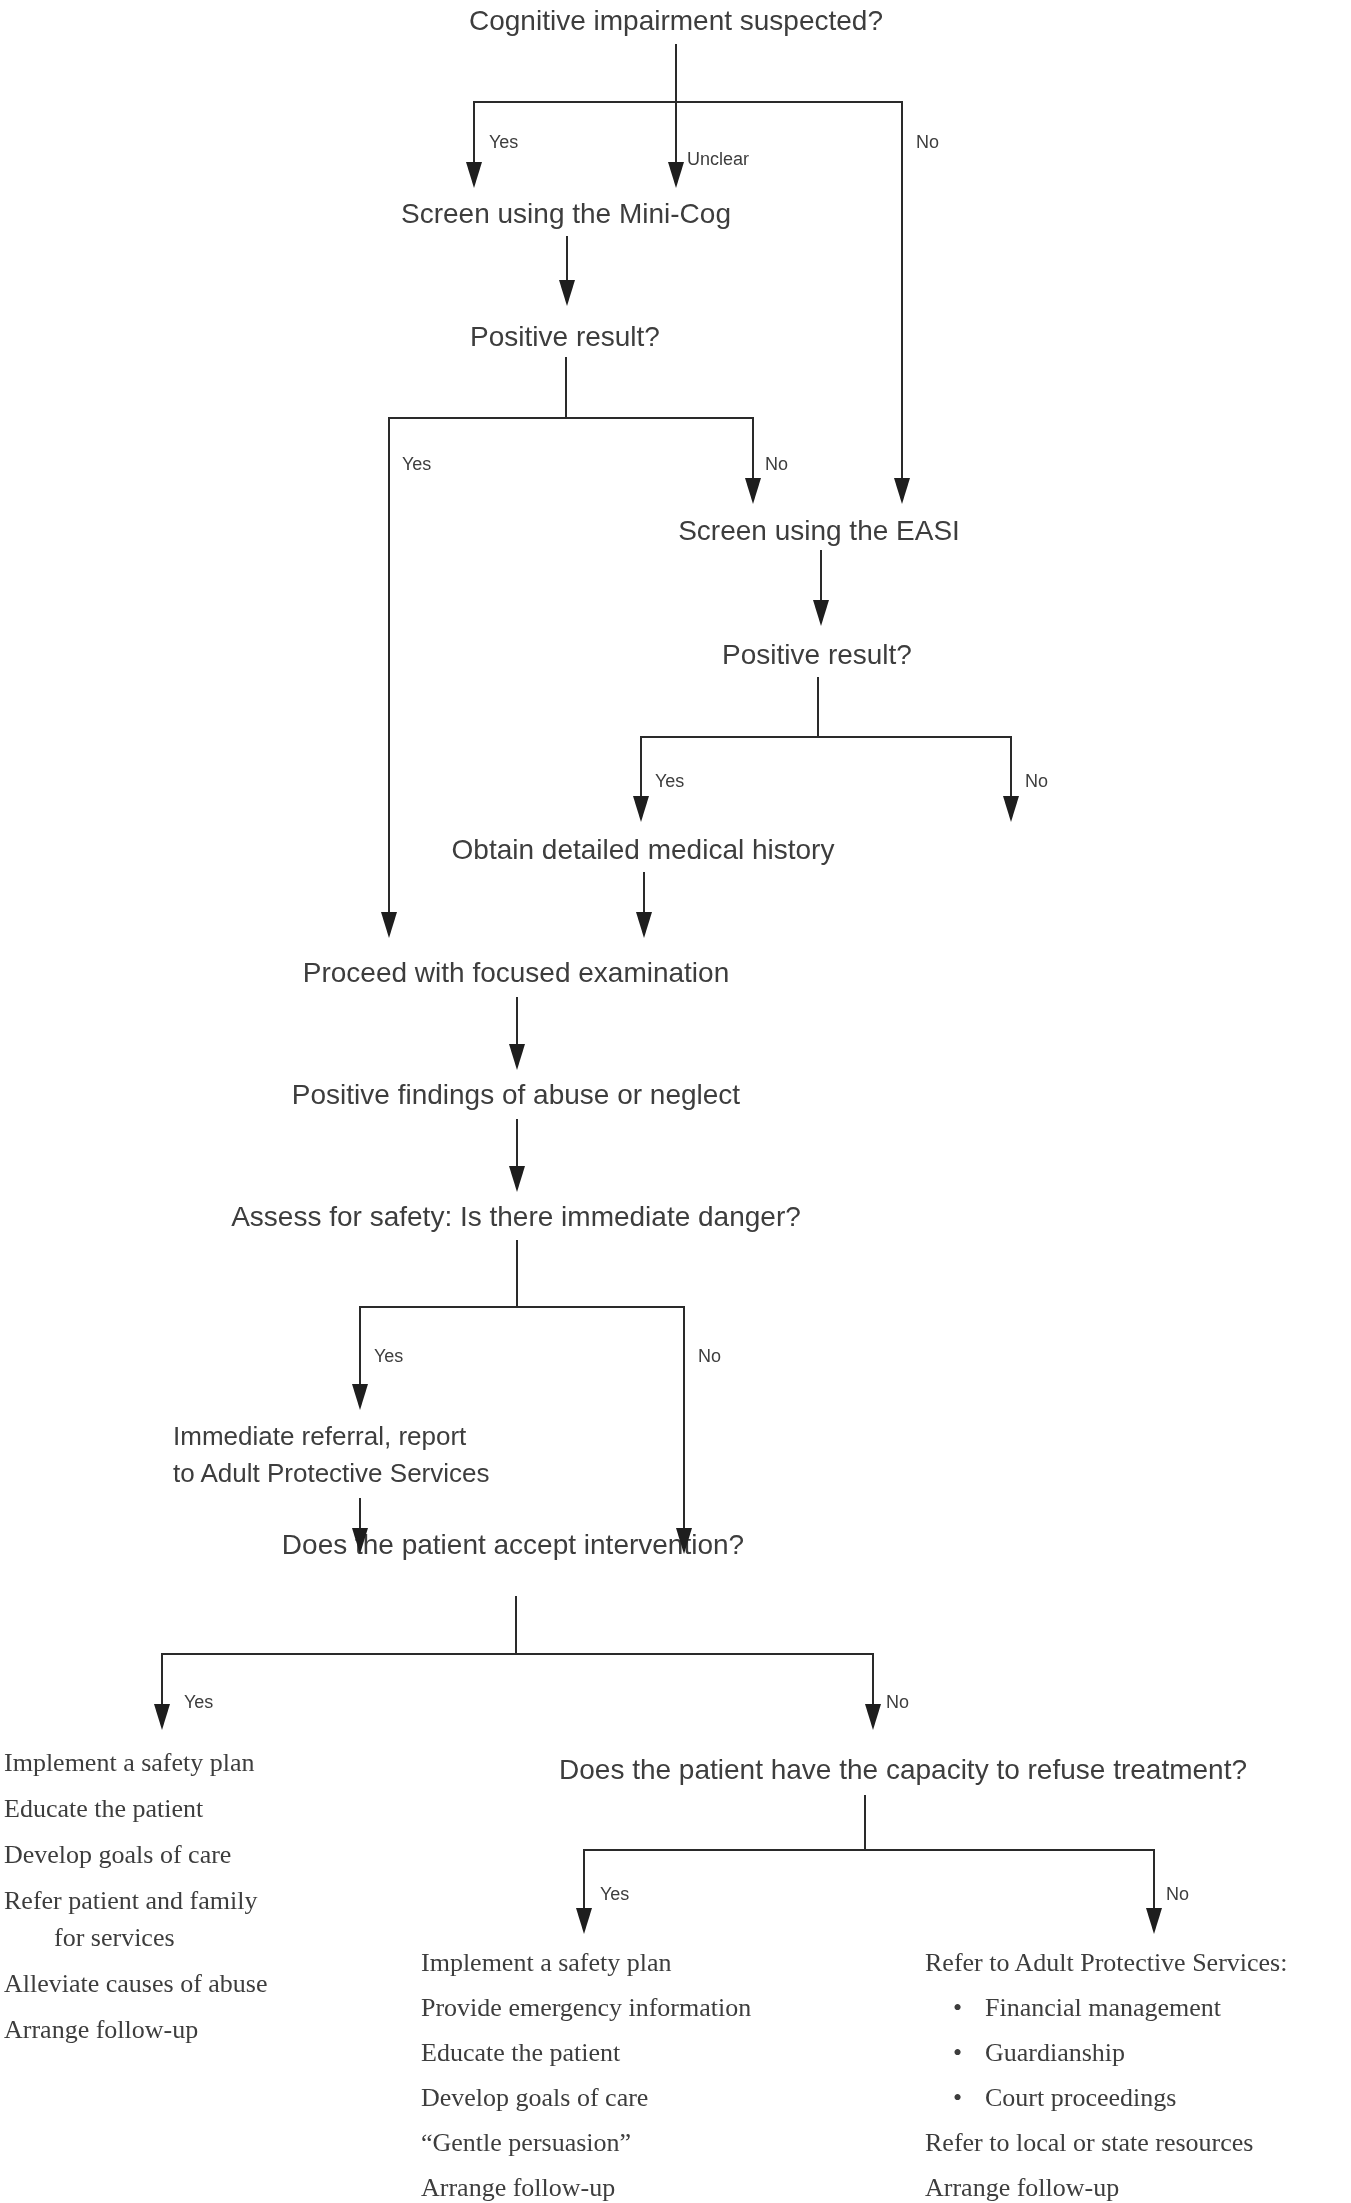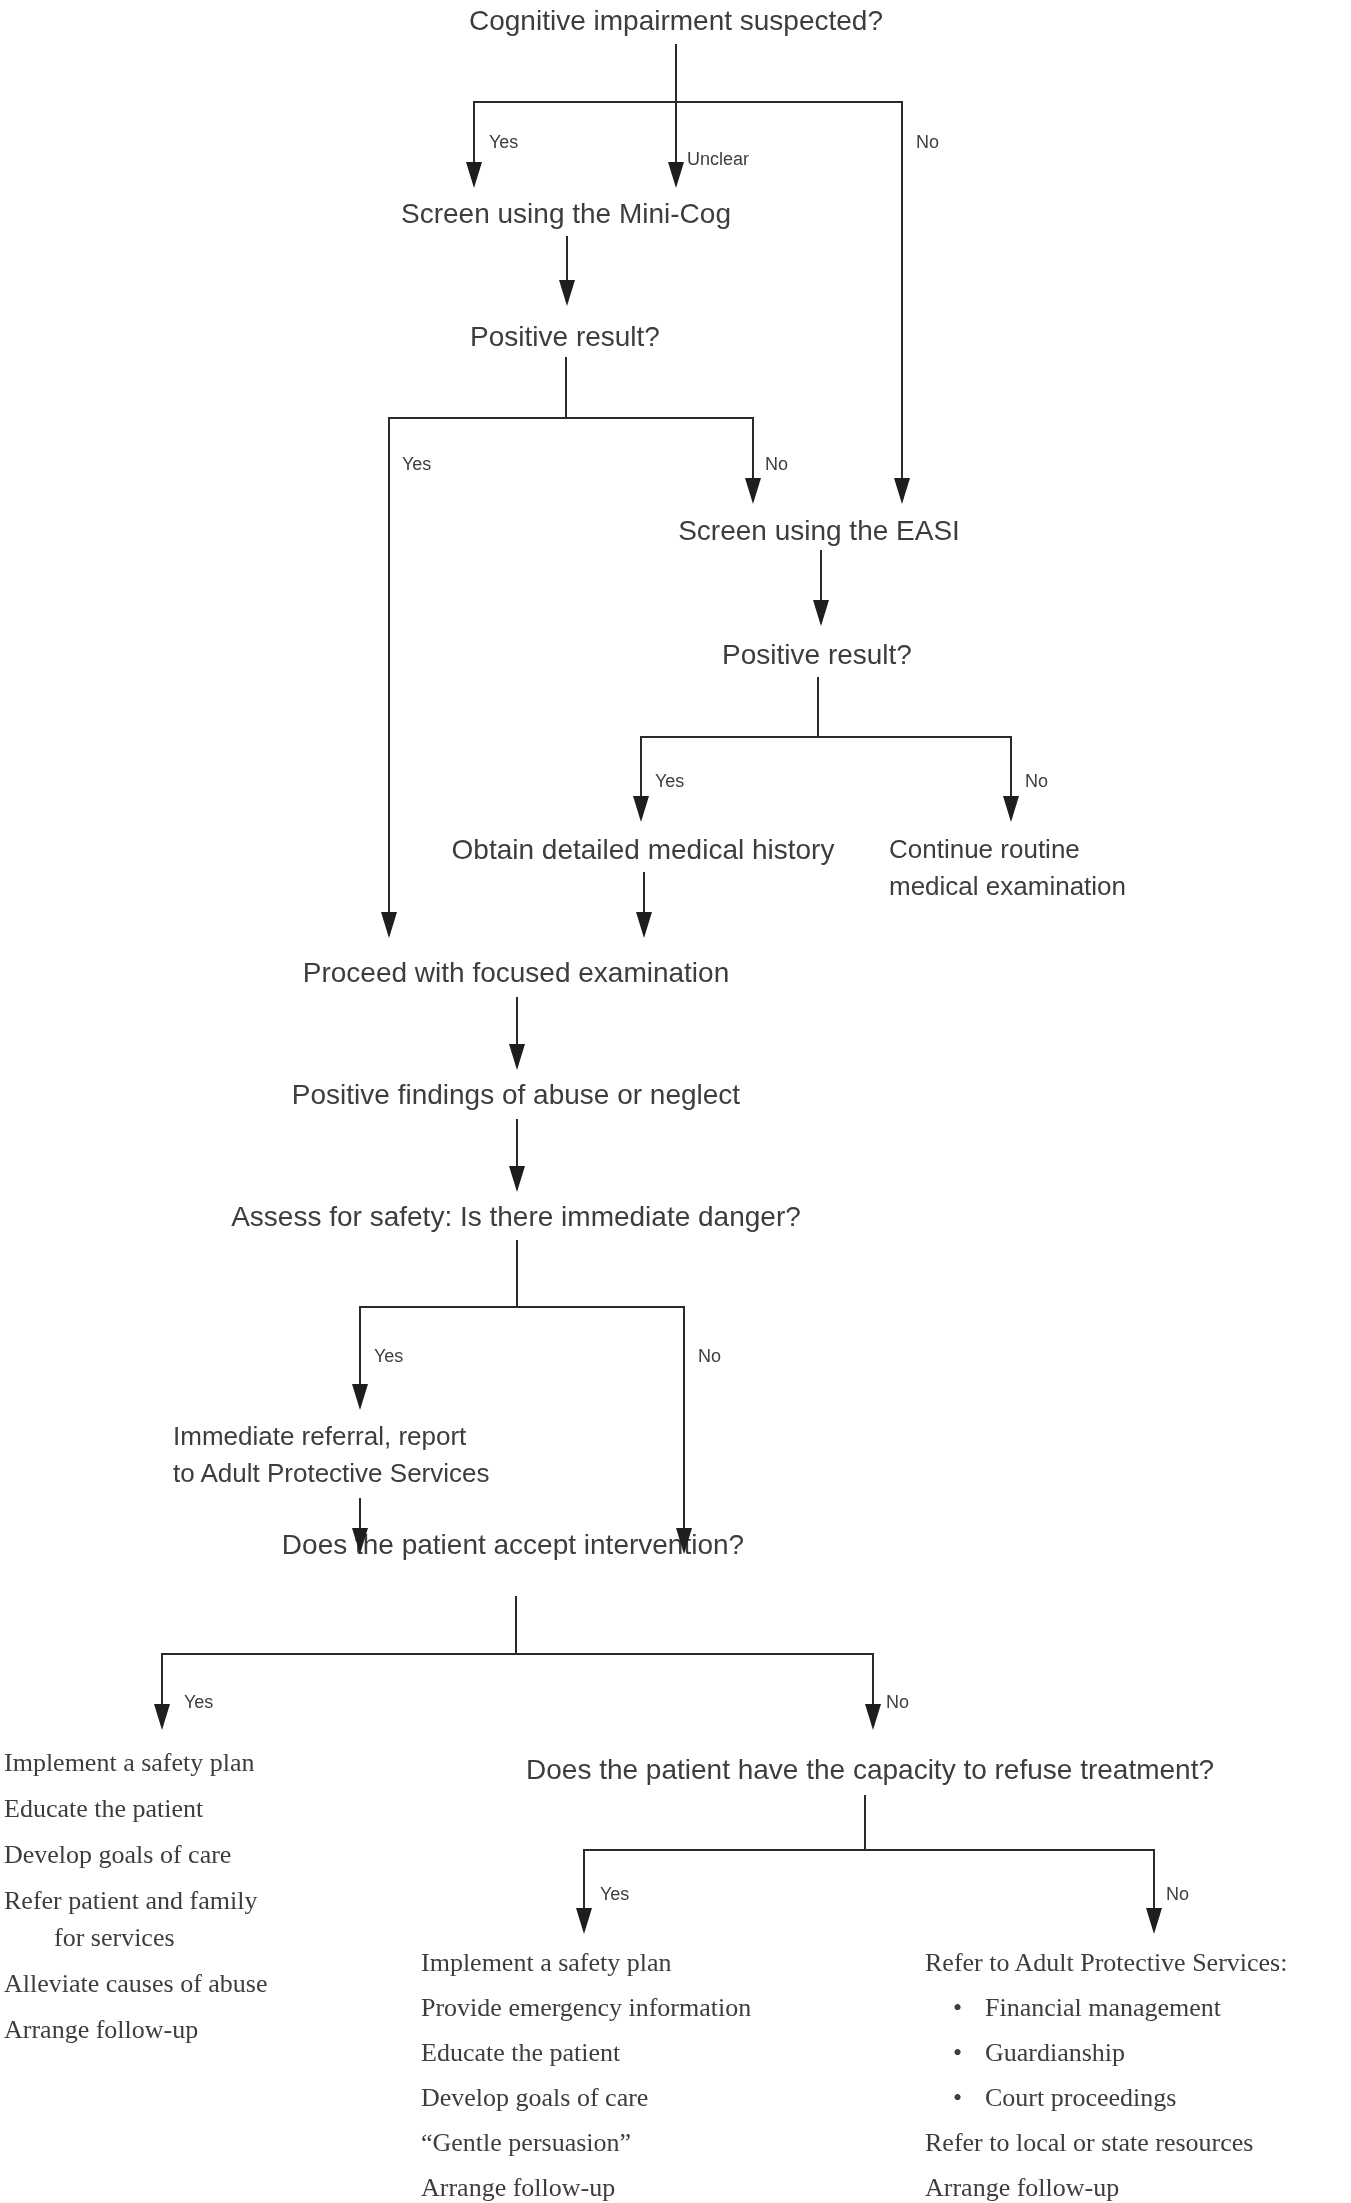--- a/index.html
+++ b/index.html
@@ -23,29 +23,27 @@
 <body>
 
 <div id="canvas">
 
   <div class="t" style="left:676px;top:4px;">Cognitive impairment suspected?</div>
   <div class="t" style="left:566px;top:197px;">Screen using the Mini-Cog</div>
   <div class="t" style="left:565px;top:320px;">Positive result?</div>
   <div class="t" style="left:819px;top:514px;">Screen using the EASI</div>
   <div class="t" style="left:817px;top:638px;">Positive result?</div>
   <div class="t" style="left:643px;top:833px;">Obtain detailed medical history</div>
-  <div class="tl" style="left:889px;top:831px;">Continue routine
-medical examination</div>
   <div class="t" style="left:516px;top:956px;">Proceed with focused examination</div>
   <div class="t" style="left:516px;top:1078px;">Positive findings of abuse or neglect</div>
   <div class="t" style="left:516px;top:1200px;">Assess for safety: Is there immediate danger?</div>
   <div class="tl" style="left:173px;top:1418px;">Immediate referral, report
 to Adult Protective Services</div>
   <div class="t" style="left:513px;top:1528px;">Does the patient accept intervention?</div>
-  <div class="t" style="left:870px;top:1753px;text-align:right;">Does the patient have the capacity to refuse treatment?</div>
+  <div class="t" style="left:903px;top:1753px;text-align:right;">Does the patient have the capacity to refuse treatment?</div>
 
   <div class="lbl" style="left:489px;top:126px;">Yes</div>
   <div class="lbl" style="left:687px;top:143px;text-align:right;">Unclear</div>
   <div class="lbl" style="left:916px;top:126px;">No</div>
   <div class="lbl" style="left:402px;top:448px;">Yes</div>
   <div class="lbl" style="left:765px;top:448px;">No</div>
   <div class="lbl" style="left:655px;top:765px;">Yes</div>
   <div class="lbl" style="left:1025px;top:765px;">No</div>
   <div class="lbl" style="left:374px;top:1340px;">Yes</div>
   <div class="lbl" style="left:698px;top:1340px;">No</div>

